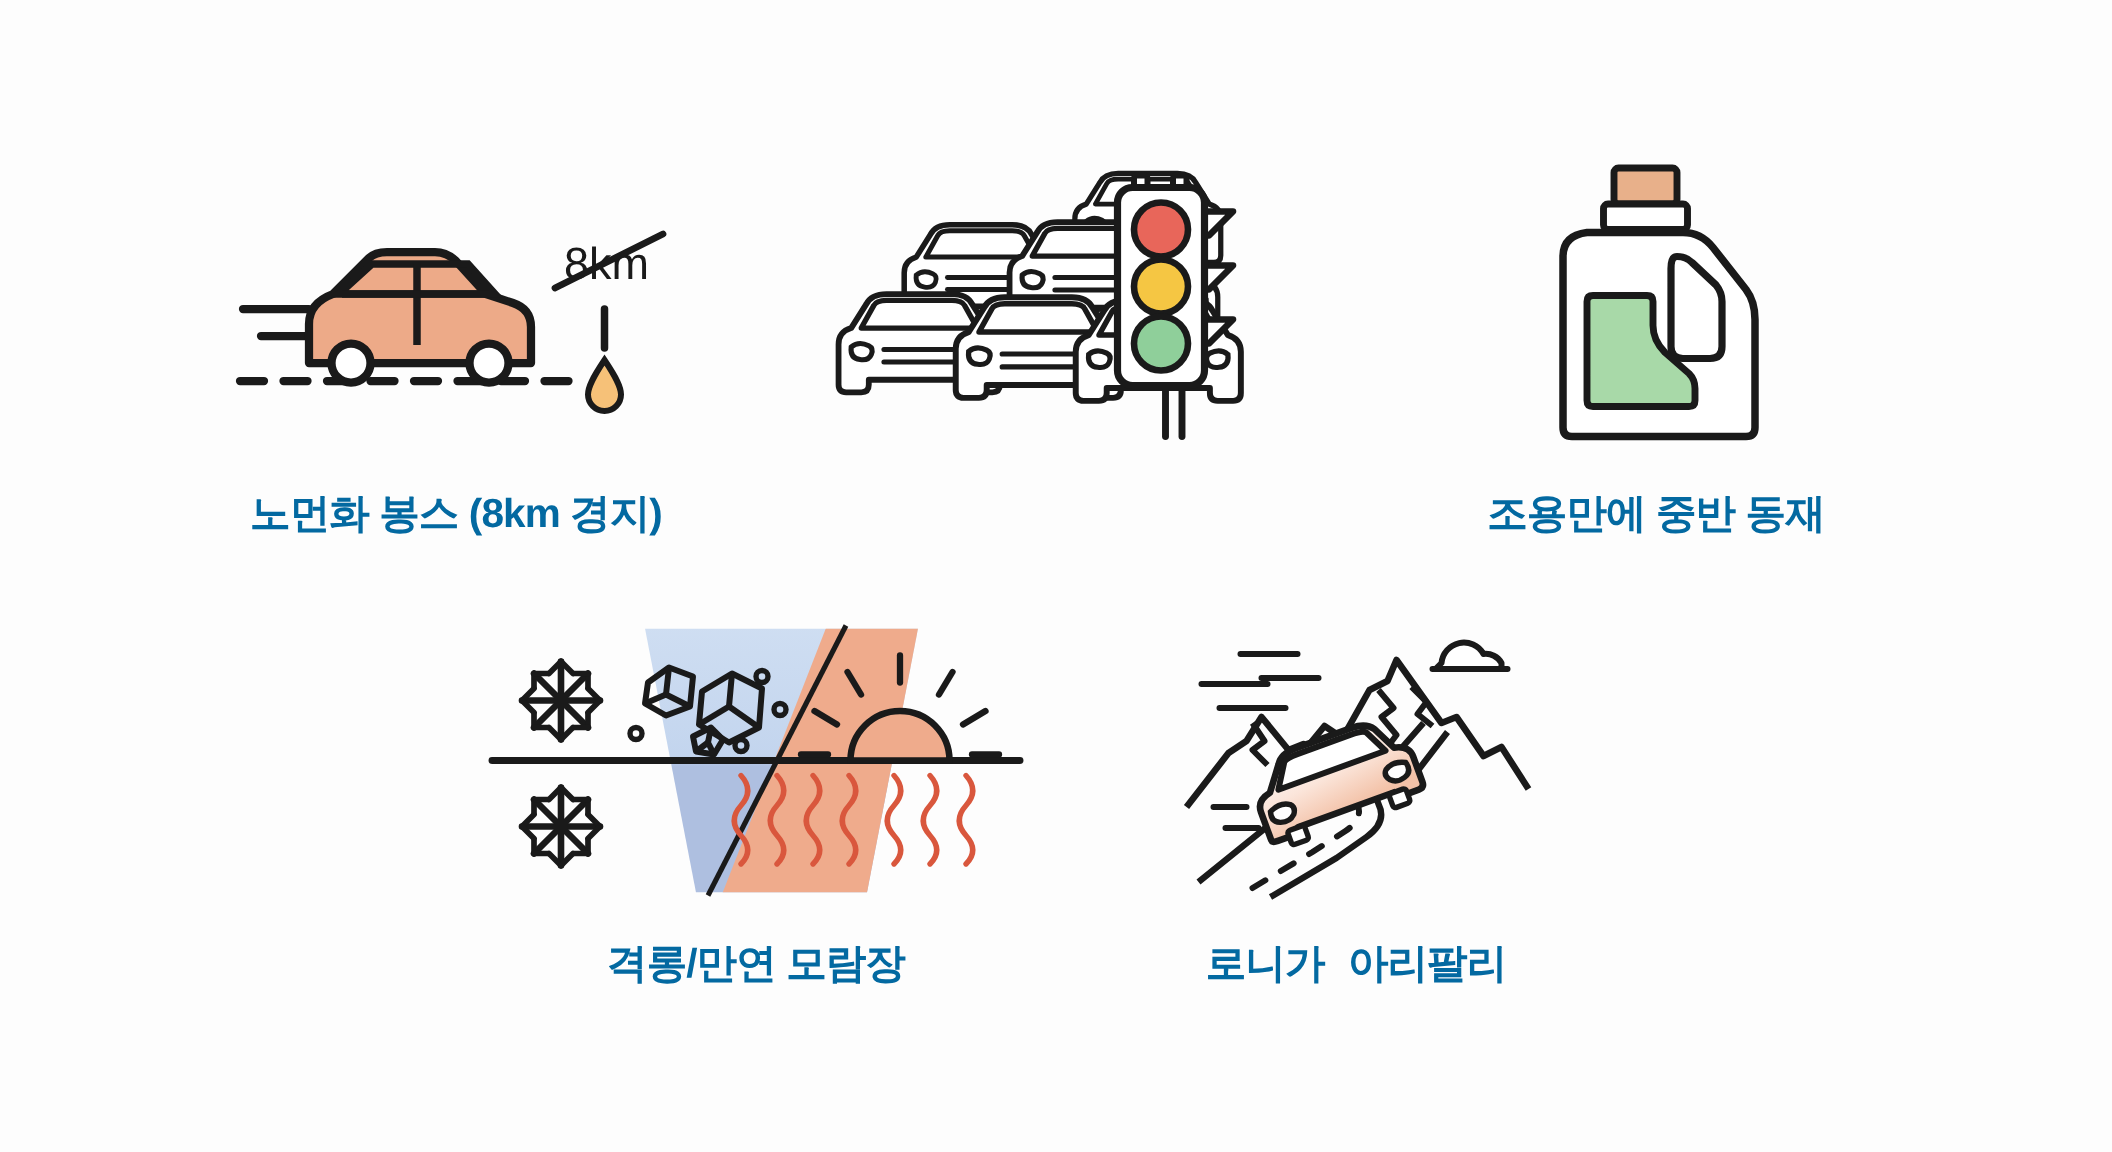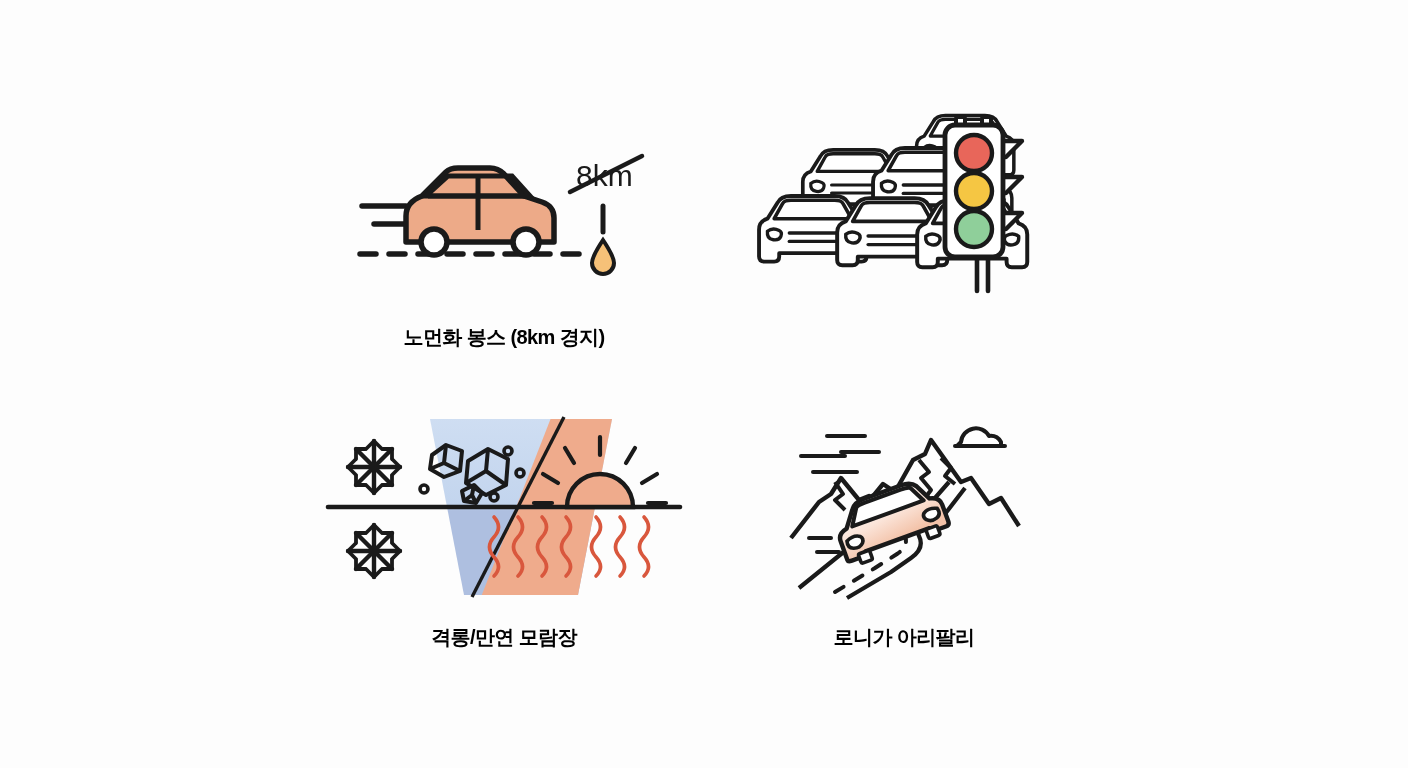--- a/index.html
+++ b/index.html
@@ -46,23 +46,23 @@
   }
   .art {
     height: 190px;
     display: flex;
     align-items: flex-end;
     justify-content: center;
   }
   .row-2 .art { height: 200px; }
   .caption {
     margin-top: 30px;
-    font-size: 20px;
+    font-size: 27px;
     font-weight: 700;
-    color: #000000;
+    color: #0369a1;
     letter-spacing: -0.6px;
     white-space: nowrap;
     text-align: center;
   }
   .row-2 .caption { margin-top: 24px; }
   svg { display: block; overflow: visible; }
 </style>
 </head>
 <body>
 
@@ -157,20 +157,37 @@
 
             <rect x="201" y="16" width="58" height="132" rx="10" fill="#ffffff" stroke="#1a1a1a" stroke-width="4.8"></rect>
             <circle cx="230" cy="44" r="18" fill="#e8665a" stroke="#1a1a1a" stroke-width="4.4"></circle>
             <circle cx="230" cy="82" r="18" fill="#f5c643" stroke="#1a1a1a" stroke-width="4.4"></circle>
             <circle cx="230" cy="120" r="18" fill="#8fcf9a" stroke="#1a1a1a" stroke-width="4.4"></circle>
           </g>
         </svg>
       </div>
     </div>
 
+    <div class="cell">
+      <div class="art">
+        <svg width="180" height="185" viewBox="0 0 180 185">
+
+          <rect x="62" y="3" width="42" height="24" rx="3" fill="#e8b08a" stroke="#1a1a1a" stroke-width="4.6"></rect>
+
+          <rect x="55" y="27" width="56" height="17" rx="3" fill="#ffffff" stroke="#1a1a1a" stroke-width="4.6"></rect>
+
+          <path d="M28 176 L28 62 Q28 48 44 46 L108 46 Q120 46 128 56 L150 84 Q156 92 156 104 L156 176 Q156 182 150 182 L34 182 Q28 182 28 176 Z" fill="#ffffff" stroke="#1a1a1a" stroke-width="5" stroke-linejoin="round"></path>
+
+          <path d="M104 62 Q100 62 100 70 L100 122 Q100 130 108 130 L126 130 Q134 130 134 122 L134 92 Q134 86 130 81 L114 66 Q110 62 104 62 Z" fill="#ffffff" stroke="#1a1a1a" stroke-width="4.8" stroke-linejoin="round"></path>
+
+          <path d="M44 158 L44 92 Q44 88 48 88 L84 88 Q88 88 88 92 L88 108 Q88 118 96 126 L112 140 Q116 144 116 150 L116 158 Q116 162 112 162 L48 162 Q44 162 44 158 Z" fill="#a8d9a8" stroke="#1a1a1a" stroke-width="4.6" stroke-linejoin="round"></path>
+        </svg>
+      </div>
+      <div class="caption">조용만에 중반 동재</div>
+    </div>
   </div>
 
   <div class="grid-row row-2">
     <div class="cell" style="width:400px;margin-left:150px;">
       <div class="art">
         <svg width="360" height="185" viewBox="0 0 360 185">
           <defs>
             <linearGradient id="coldGrad" x1="0" y1="0" x2="0" y2="1">
               <stop offset="0%" stop-color="#cfdef2"></stop>
               <stop offset="48%" stop-color="#c3d5ee"></stop>
@@ -280,21 +297,21 @@
             <path d="M242 102 q9 10 0 20 q-9 10 0 20 q9 10 0 19"></path>
             <path d="M272 102 q9 10 0 20 q-9 10 0 20 q9 10 0 19"></path>
             <path d="M296 102 q9 10 0 20 q-9 10 0 20 q9 10 0 19"></path>
             <path d="M320 102 q9 10 0 20 q-9 10 0 20 q9 10 0 19"></path>
           </g>
         </svg>
       </div>
       <div class="caption">격롱/만연 모람장</div>
     </div>
 
-    <div class="cell" style="width:400px;margin-right:150px;">
+    <div class="cell" style="width:400px;margin-right:150px;font-family:Liberation Mono, monospace;">
       <div class="art">
         <svg width="250" height="190" viewBox="0 0 250 190">
           <defs>
             <linearGradient id="carGrad" x1="0" y1="0" x2="0.3" y2="1">
               <stop offset="0%" stop-color="#ffffff"></stop>
               <stop offset="55%" stop-color="#fbe5da"></stop>
               <stop offset="100%" stop-color="#f3c2a8"></stop>
             </linearGradient>
           </defs>
 

